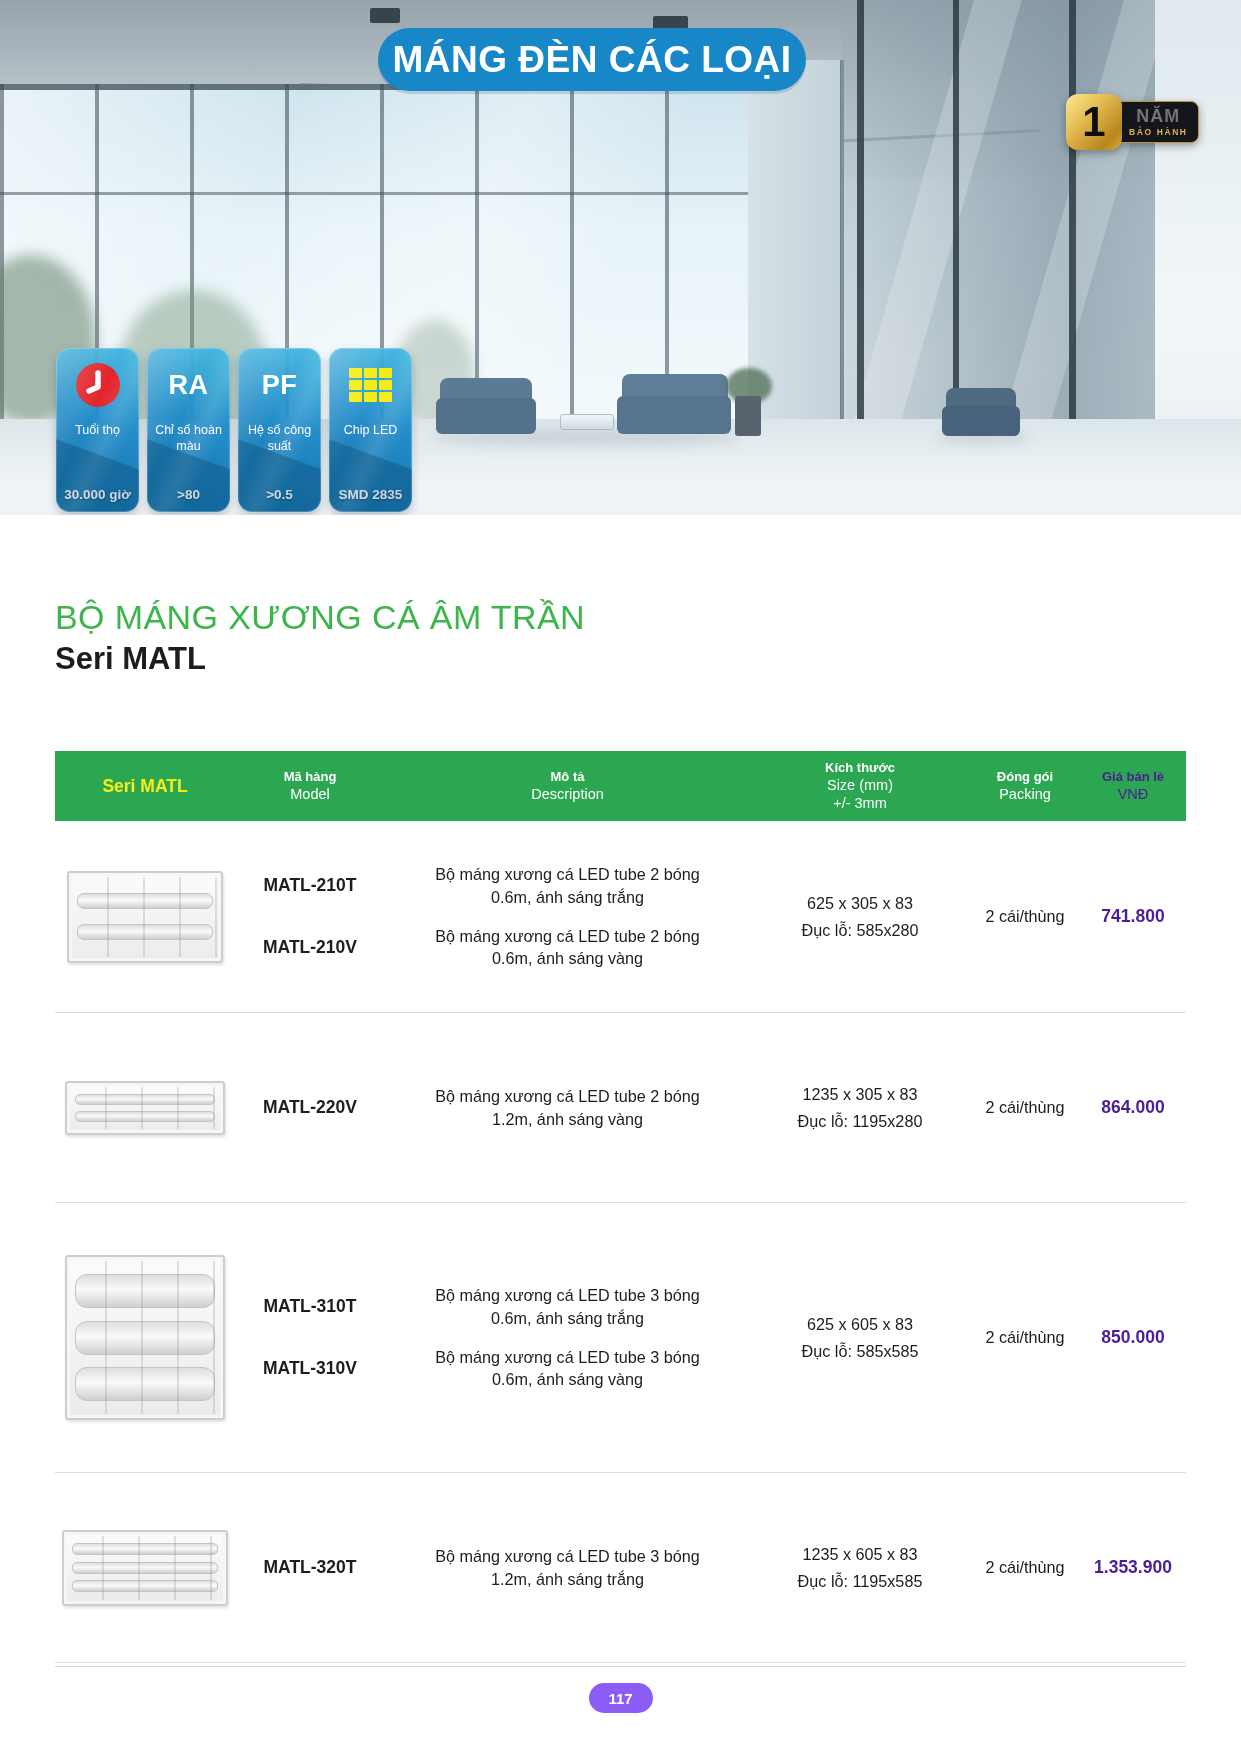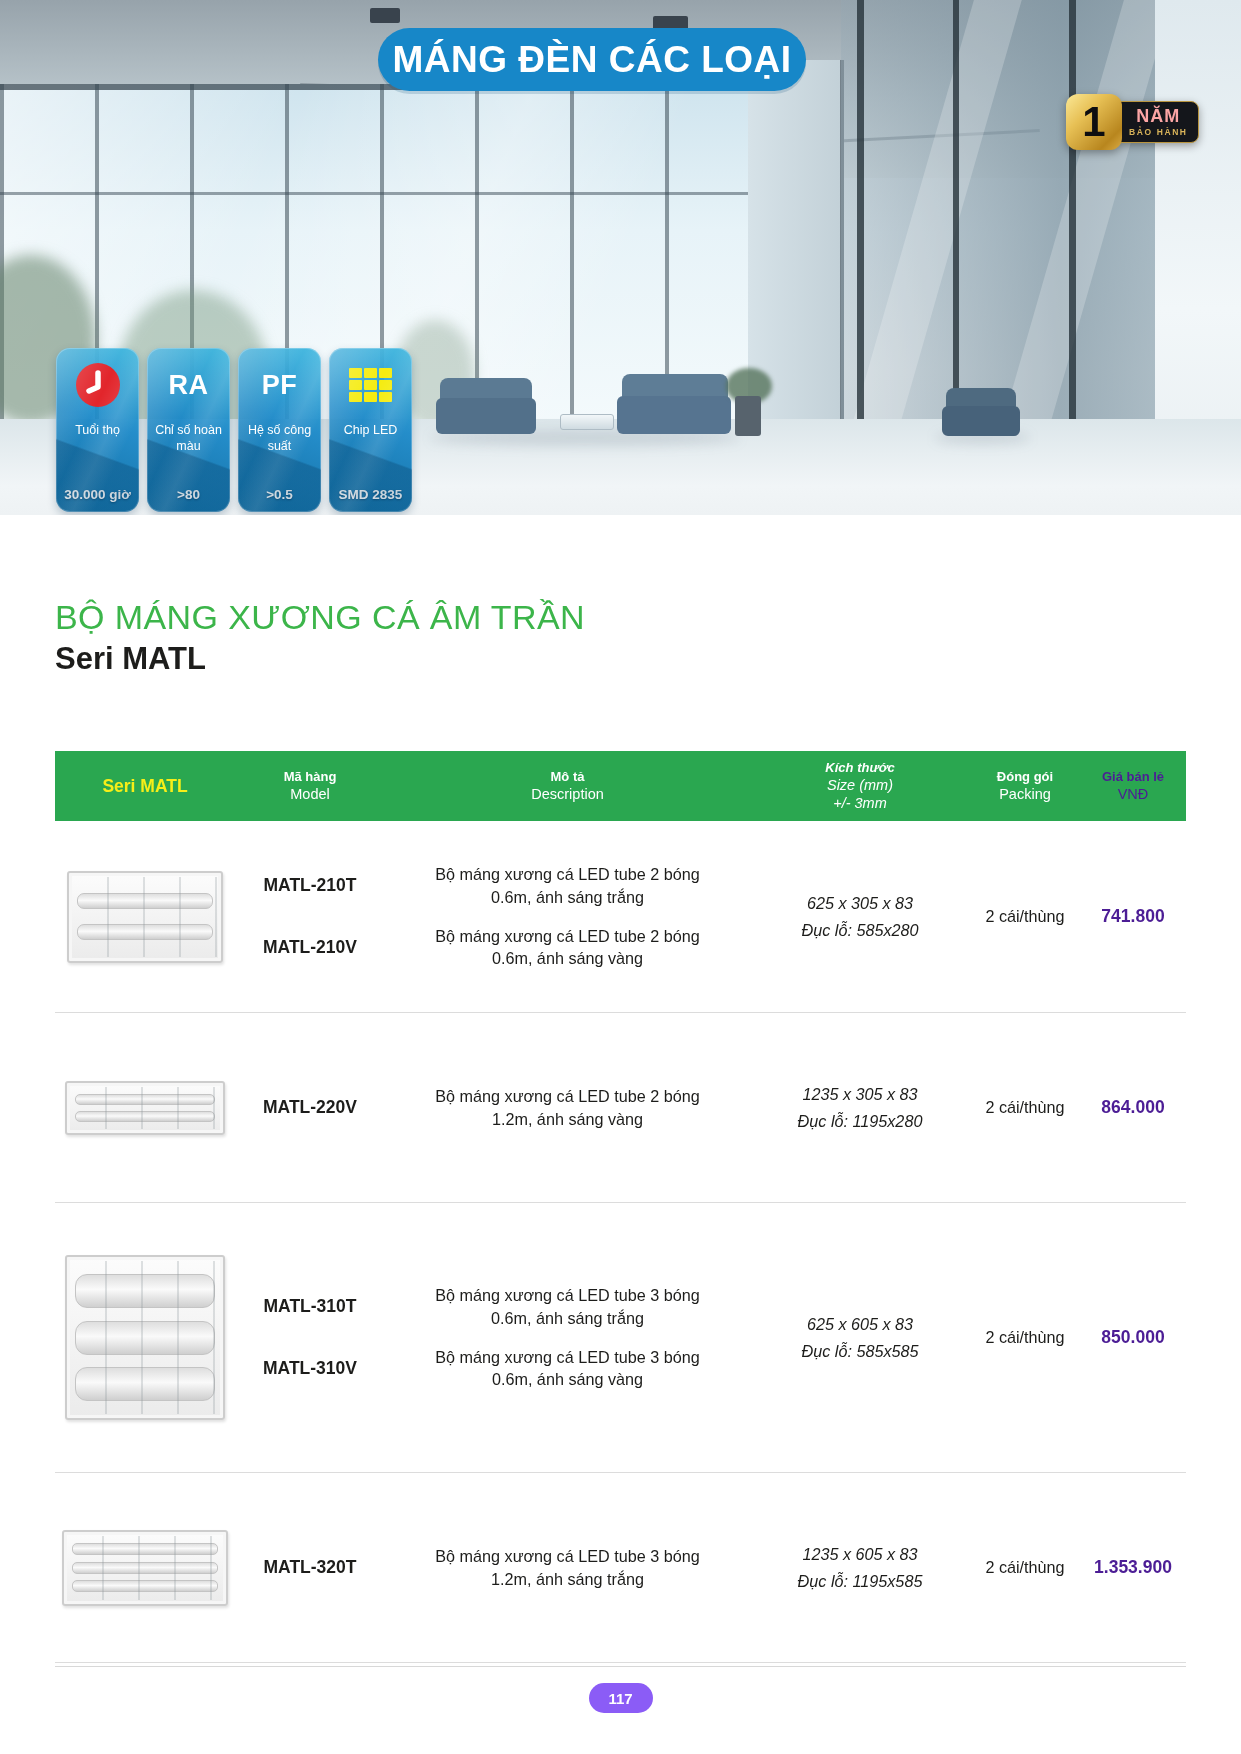--- a/index.html
+++ b/index.html
@@ -69,21 +69,21 @@
 
   
   .warranty { position:absolute; top:94px; left:1066px; display:flex; align-items:center;
     filter:drop-shadow(0 3px 4px rgba(0,0,0,.35)); }
   .w-num { width:56px; height:56px; border-radius:12px; z-index:2;
     background:linear-gradient(135deg,#fbe896 0%,#e7c055 35%,#b8861e 80%,#d9ab45 100%);
     display:flex; align-items:center; justify-content:center;
     font-size:42px; font-weight:900; color:#0d0d10; }
   .w-plate { margin-left:-8px; background:#14161b; border:1px solid #b9953f; border-radius:8px;
     padding:5px 10px 5px 14px; text-align:center; }
-  .w-unit { color:#fca5a5; font-weight:800; font-size:18px; letter-spacing:1px; line-height:1.1; }
+  .w-unit { color:#737373; font-weight:800; font-size:18px; letter-spacing:1px; line-height:1.1; }
   .w-label { color:#d9b45a; font-size:8.5px; letter-spacing:1.6px; font-weight:700; }
 
   
   .features { position:absolute; left:56px; top:348px; display:flex; gap:8px; }
   .badge { position:relative; width:83px; height:164px; border-radius:14px; overflow:hidden;
     background:linear-gradient(200deg, rgba(64,184,224,.95) 0%, rgba(22,134,199,.93) 45%, rgba(8,103,158,.96) 100%);
     box-shadow:inset 0 0 0 1px rgba(255,255,255,.25), 0 4px 8px rgba(20,60,90,.25);
     display:flex; flex-direction:column; align-items:center; }
   .badge::before { content:""; position:absolute; inset:0; pointer-events:none;
     background:linear-gradient(115deg, rgba(255,255,255,.28) 0%, rgba(255,255,255,0) 42%, rgba(255,255,255,.12) 58%, rgba(255,255,255,0) 72%); }
@@ -116,21 +116,21 @@
   .th-sub  { font-size:14.5px; font-weight:400; line-height:1.25; }
 
   .trow { display:flex; align-items:center; border-bottom:1px solid #dcdcdc; }
   .trow:last-of-type { border-bottom:none; }
   .r0 { height:192px; } .r1 { height:190px; } .r2 { height:270px; } .r3 { height:190px; }
   .c-mid { width:515px; display:flex; flex-direction:column; gap:16px; justify-content:center; }
   .subrow { display:flex; align-items:center; }
   .model { font-size:17.5px; font-weight:800; }
   .desc  { font-size:16.2px; line-height:1.4; }
   .desc div { max-width:298px; margin:0 auto; }
-  .c-size { font-size:16.2px; line-height:1.65;font-style:italic; }
+  .c-size { font-size:16.2px; line-height:1.65; }
   .c-pack { font-size:16.2px; }
   .c-price { font-size:17.5px; font-weight:800; color:#4c1d95; }
 
   .c-img { display:flex; align-items:center; justify-content:center; }
   .fixture { position:relative; background:linear-gradient(180deg,#fcfcfc,#ebebeb);
     border:2px solid #cdcdcd; border-radius:3px; box-shadow:inset 0 0 0 3px #f6f6f6, 1px 2px 3px rgba(0,0,0,.12);
     display:flex; flex-direction:column; justify-content:space-evenly; padding:5px 8px; }
   .fixture::after { content:""; position:absolute; inset:4px; pointer-events:none;
     background:repeating-linear-gradient(90deg, transparent 0 34px, rgba(140,150,155,.28) 34px 36px); }
   .tube { height:16px; background:linear-gradient(180deg,#dedede,#fafafa 45%,#cfcfcf);

